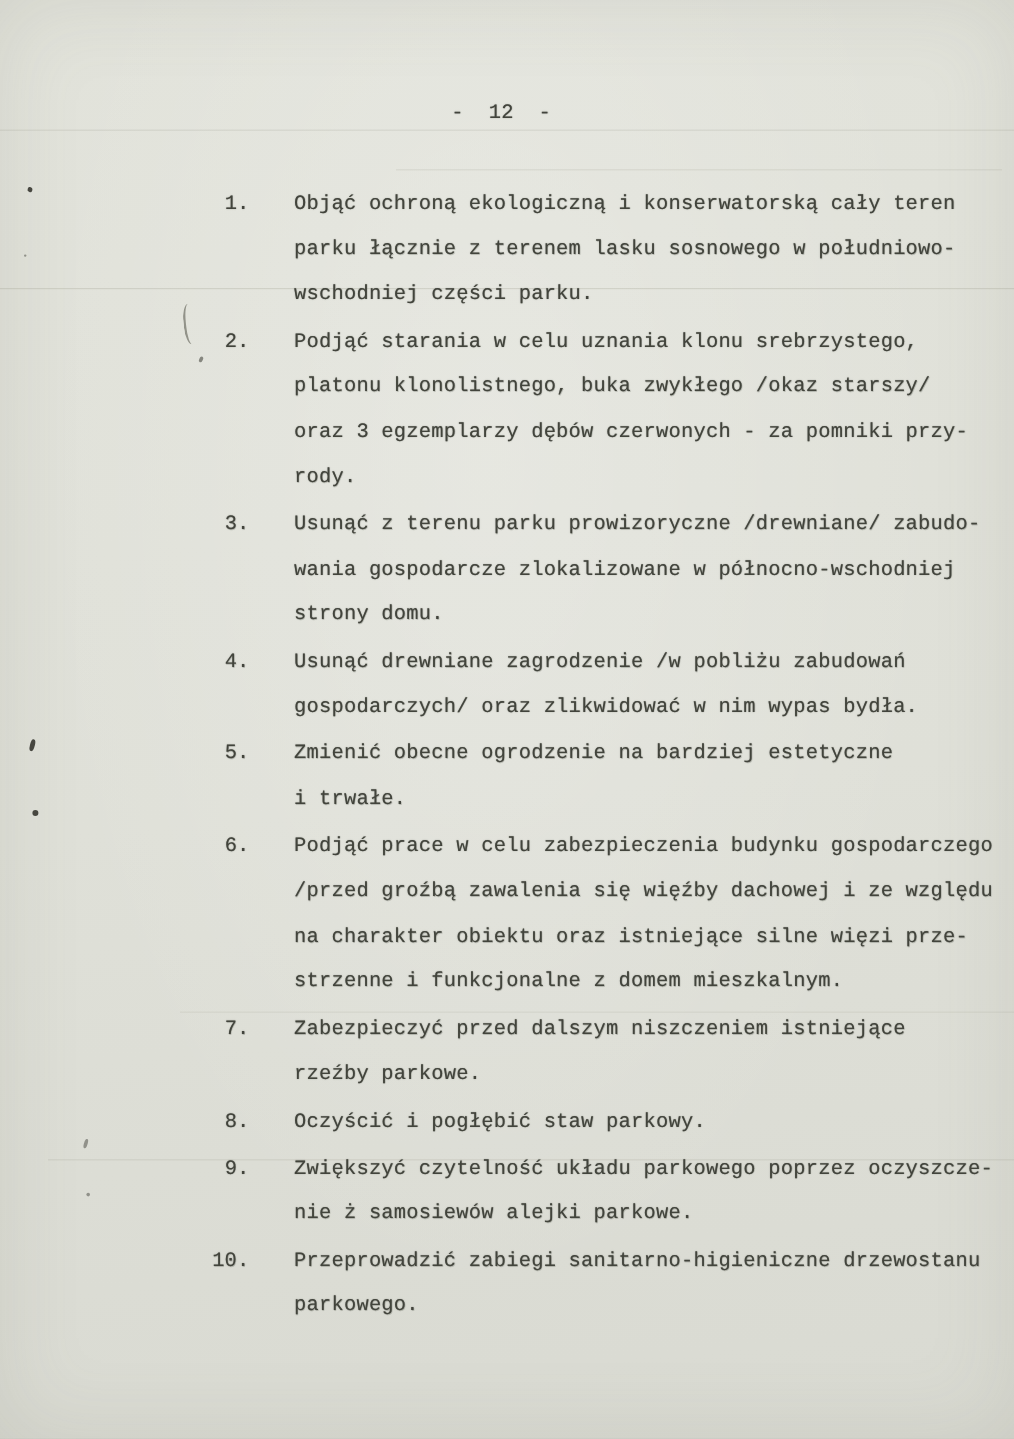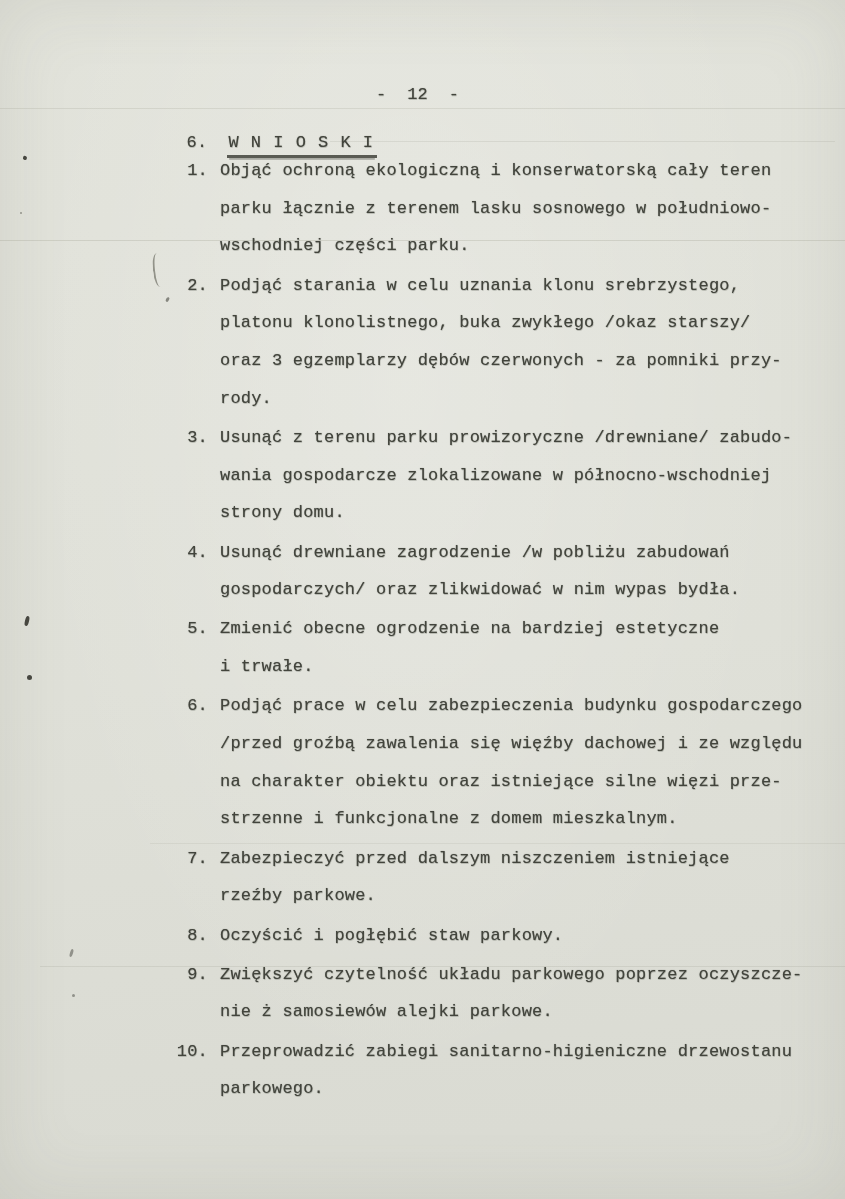--- a/index.html
+++ b/index.html
@@ -40,21 +40,21 @@
     position:relative;
     padding-left:220px;
     margin-bottom:1.5px;
     line-height:37.7px;
   }
   .list li .num{
     position:absolute;left:0;top:0;
     width:208px;text-align:right;
     line-height:37.7px;
   }
-  .list li .line{line-height:37.7px;}
+  .list li .line{line-height:37.7px;margin-left:25px;}
   
   .crease{position:absolute;height:1px;background:rgba(128,128,112,0.20);}
   .crease.c1{left:0;top:108px;width:845px;opacity:.8;}
   .crease.c2{left:330px;top:141px;width:505px;opacity:.7;}
   .crease.c3{left:0;top:240px;width:845px;}
   .crease.c4{left:150px;top:843px;width:695px;opacity:.55;}
   .crease.c5{left:40px;top:966px;width:805px;opacity:.75;}
   
   .speck{position:absolute;background:rgba(45,45,38,0.85);border-radius:50%;}
   .sp1{left:23px;top:156px;width:4px;height:4px;transform:rotate(20deg);border-radius:40% 60% 50% 50%;}
@@ -82,19 +82,16 @@
   <div class="speck sp2"></div>
   <div class="paren"></div>
   <div class="speck sp4"></div>
   <div class="speck sp5"></div>
   <div class="speck sp6"></div>
   <div class="speck sp7"></div>
   <div class="speck sp8"></div>
 
   <div class="typed pagenum">-  12  -</div>
 
-  <div class="typed heading">
-    <span class="sec-num">6.</span><span class="sec-title">W N I O S K I</span>
-  </div>
 
   <ol class="list typed"><li><span class="num">1.</span><div class="line">Objąć ochroną ekologiczną i konserwatorską cały teren</div><div class="line">parku łącznie z terenem lasku sosnowego w południowo-</div><div class="line">wschodniej części parku.</div></li><li><span class="num">2.</span><div class="line">Podjąć starania w celu uznania klonu srebrzystego,</div><div class="line">platonu klonolistnego, buka zwykłego /okaz starszy/</div><div class="line">oraz 3 egzemplarzy dębów czerwonych - za pomniki przy-</div><div class="line">rody.</div></li><li><span class="num">3.</span><div class="line">Usunąć z terenu parku prowizoryczne /drewniane/ zabudo-</div><div class="line">wania gospodarcze zlokalizowane w północno-wschodniej</div><div class="line">strony domu.</div></li><li><span class="num">4.</span><div class="line">Usunąć drewniane zagrodzenie /w pobliżu zabudowań</div><div class="line">gospodarczych/ oraz zlikwidować w nim wypas bydła.</div></li><li><span class="num">5.</span><div class="line">Zmienić obecne ogrodzenie na bardziej estetyczne</div><div class="line">i trwałe.</div></li><li><span class="num">6.</span><div class="line">Podjąć prace w celu zabezpieczenia budynku gospodarczego</div><div class="line">/przed groźbą zawalenia się więźby dachowej i ze względu</div><div class="line">na charakter obiektu oraz istniejące silne więzi prze-</div><div class="line">strzenne i funkcjonalne z domem mieszkalnym.</div></li><li><span class="num">7.</span><div class="line">Zabezpieczyć przed dalszym niszczeniem istniejące</div><div class="line">rzeźby parkowe.</div></li><li><span class="num">8.</span><div class="line">Oczyścić i pogłębić staw parkowy.</div></li><li><span class="num">9.</span><div class="line">Zwiększyć czytelność układu parkowego poprzez oczyszcze-</div><div class="line">nie ż samosiewów alejki parkowe.</div></li><li><span class="num">10.</span><div class="line">Przeprowadzić zabiegi sanitarno-higieniczne drzewostanu</div><div class="line">parkowego.</div></li></ol>
 
 </div>
 
 </body></html>

